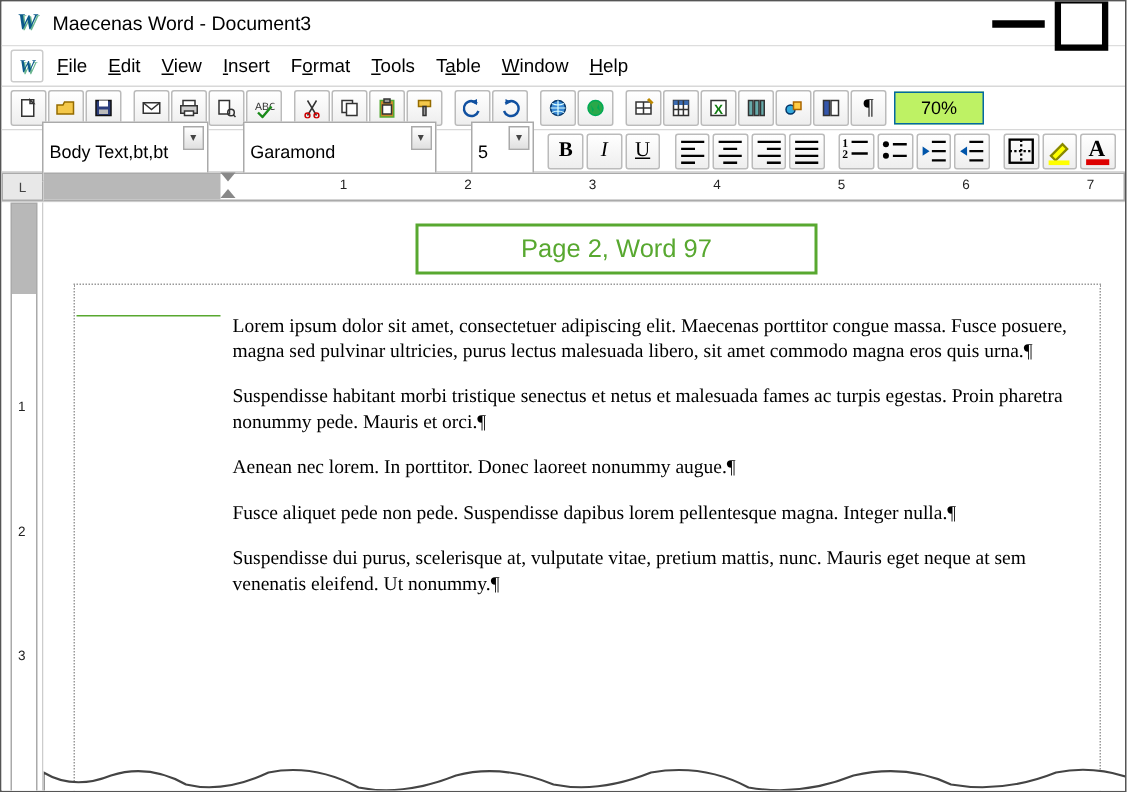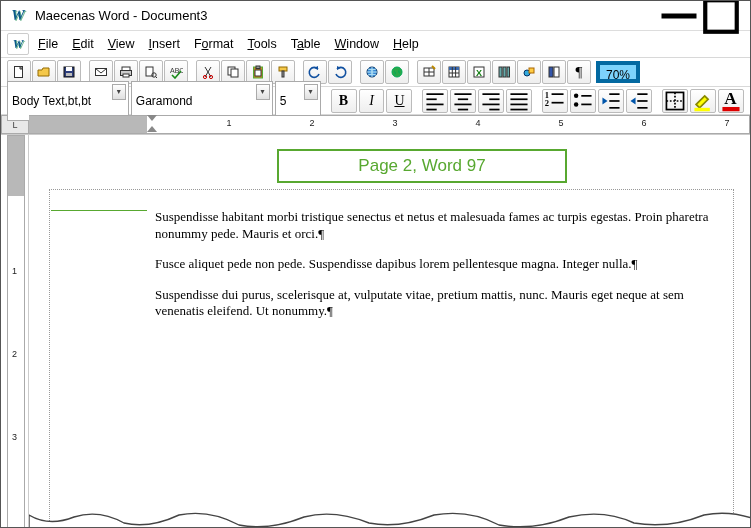--- a/index.html
+++ b/index.html
@@ -12,24 +12,24 @@
 
 .menu-bar { height: 26px; background: #fff; display: flex; align-items: center; padding: 2px 6px; gap: 0; }
 .menu-bar .mb-icon { width: 22px; height: 22px; display: flex; align-items: center; justify-content: center; margin-right: 2px; border: 1px solid #ccc; border-radius: 2px; }
 .menu-item { padding: 3px 7px; color: #000; font-size: 12.5px; }
 .menu-item u { text-decoration: underline; }
 
 .toolbar { height: 30px; background: #fff; display: flex; align-items: center; padding: 2px 6px; border-top: 1px solid #d8d8d8; border-bottom: 1px solid #d8d8d8; gap: 1px; }
 .tb-btn { width: 24px; height: 24px; display: flex; align-items: center; justify-content: center; border: 1px solid #bbb; border-radius: 2px; background: linear-gradient(#fff,#eee); font-size: 13px; color: #333; }
 .tb-btn svg { width: 14px; height: 14px; }
 .tb-sep { width: 6px; }
-.zoom-box { width: 44px; height: 22px; border: 4px solid #0369a1; background: #7dd3fc; font-size: 12px; text-align: center; line-height: 20px; margin-left: 4px; }
+.zoom-box { width: 60px; height: 22px; border: 1px solid #0369a1; background: #bef264; font-size: 12px; text-align: center; line-height: 20px; margin-left: 4px; }
 
 .format-bar { height: 28px; background: #fff; display: flex; align-items: center; padding: 2px 6px; border-bottom: 1px solid #d8d8d8; gap: 2px; }
-.combo { height: 40px; border: 1px solid #aaa; background: #fff; display: flex; align-items: center; padding: 0 4px; font-size: 12px; position: relative; }
+.combo { height: 40px; border: 1px solid #aaa; background: #fff; display: flex; align-items: center; padding: 0 4px; font-size: 12px; position: relative; margin-left: 21px; }
 .combo .dd { position: absolute; right: 2px; top: 2px; width: 14px; height: 16px; border: 1px solid #aaa; background: linear-gradient(#fff,#e0e0e0); display: flex; align-items: center; justify-content: center; font-size: 8px; color: #444; }
 .combo-style { width: 122px; }
 .combo-font { width: 142px; }
 .combo-size { width: 46px; }
 .fmt-btn { width: 26px; height: 24px; display: flex; align-items: center; justify-content: center; border: 1px solid #bbb; border-radius: 2px; background: linear-gradient(#fff,#eee); font-family: "Times New Roman", serif; font-size: 14px; font-weight: bold; color: #000; }
 .fmt-sep { width: 6px; }
 
 .ruler-h { height: 20px; background: #fff; border-bottom: 1px solid #ccc; display: flex; }
 .ruler-h .corner { width: 28px; height: 100%; background: #e8e8e8; border: 1px solid #aaa; display: flex; align-items: center; justify-content: center; font-size: 9px; color: #444; }
 .ruler-h .track { flex: 1; position: relative; background: #fff; border: 1px solid #aaa; border-left: none; }
@@ -38,21 +38,21 @@
 .ruler-h .indent-left  { position: absolute; top: -1px; left: 118px; width: 0; height: 0; border-left: 5px solid transparent; border-right: 5px solid transparent; border-top: 6px solid #888; }
 .ruler-h .indent-right { position: absolute; top: 10px; left: 118px; width: 0; height: 0; border-left: 5px solid transparent; border-right: 5px solid transparent; border-bottom: 6px solid #888; }
 
 .content { position: relative; height: calc(528px - 30px - 26px - 30px - 28px - 20px); display: flex; background: #fff; }
 .ruler-v { width: 28px; background: #fff; border-right: 1px solid #ccc; position: relative; }
 .ruler-v .vtrack { position: absolute; left: 6px; top: 0; bottom: 0; width: 18px; background: #fff; border: 1px solid #aaa; }
 .ruler-v .vshade { position: absolute; left: 0; top: 0; width: 100%; height: 60px; background: #b8b8b8; }
 .ruler-v .vnum { position: absolute; left: 4px; font-size: 9px; color: #222; }
 
 .page-area { flex: 1; position: relative; background: #fff; overflow: hidden; }
-.callout { position: absolute; top: 14px; left: 248px; width: 290px; height: 34px; border: 2px solid #58a830; display: flex; align-items: center; justify-content: center; font-size: 17px; color: #58a830; background: #fff; }
+.callout { position: absolute; top: 14px; left: 248px; width: 268px; height: 34px; border: 2px solid #58a830; display: flex; align-items: center; justify-content: center; font-size: 17px; color: #58a830; background: #fff; }
 .callout-line { position: absolute; top: 75px; left: 22px; width: 96px; height: 1px; background: #58a830; }
 .page-margin { position: absolute; left: 20px; right: 16px; top: 54px; bottom: 0; border: 1px dotted #999; border-bottom: none; }
 .body-text { position: absolute; left: 126px; right: 28px; top: 74px; font-family: "Garamond", "Times New Roman", serif; font-size: 13px; line-height: 16.5px; color: #000; }
 .body-text p { margin-bottom: 14px; }
 
 .torn { position: absolute; left: 0; right: 0; bottom: -2px; height: 22px; pointer-events: none; }
 
 .ico-w { font-family: "Times New Roman", serif; font-style: italic; font-weight: bold; color: #0b5a8a; font-size: 15px; text-shadow: 1px 1px 0 #6ab58f; }
 </style>
 </head>
@@ -369,21 +369,23 @@
       <span class="vnum" style="top:296px">3</span>
     </div>
   </div>
   <div class="page-area">
     <div class="callout">
       <span>Page 2, Word 97</span>
     </div>
     <div class="callout-line"></div>
     <div class="page-margin"></div>
     <div class="body-text">
+      <p>Lorem ipsum dolor sit amet, consectetuer adipiscing elit. Maecenas porttitor congue massa. Fusce posuere, magna sed pulvinar ultricies, purus lectus malesuada libero, sit amet commodo magna eros quis urna.¶</p>
       <p>Suspendisse habitant morbi tristique senectus et netus et malesuada fames ac turpis egestas. Proin pharetra nonummy pede. Mauris et orci.¶</p>
+      <p>Aenean nec lorem. In porttitor. Donec laoreet nonummy augue.¶</p>
       <p>Fusce aliquet pede non pede. Suspendisse dapibus lorem pellentesque magna. Integer nulla.¶</p>
       <p>Suspendisse dui purus, scelerisque at, vulputate vitae, pretium mattis, nunc. Mauris eget neque at sem venenatis eleifend. Ut nonummy.¶</p>
     </div>
     <svg class="torn" viewBox="0 0 751 22" preserveAspectRatio="none">
       <path d="M0 6 Q20 18 45 8 Q70 0 95 14 Q120 20 150 6 Q180 0 210 16 Q240 22 275 8 Q305 0 340 14 Q370 20 405 6 Q440 0 470 16 Q505 22 540 8 Q575 0 605 14 Q640 20 675 6 Q705 0 735 14 L751 10 L751 22 L0 22 Z" fill="#fff" stroke="#444" stroke-width="1.4"></path>
     </svg>
   </div>
 </div>
 
 </body></html>

